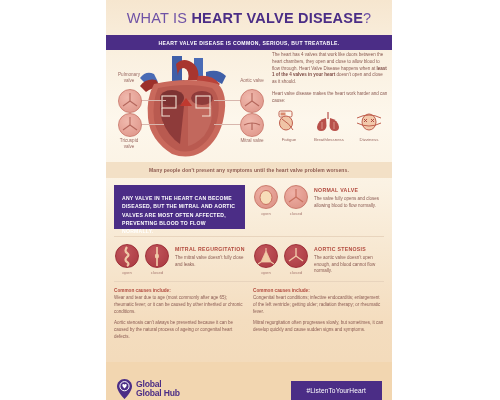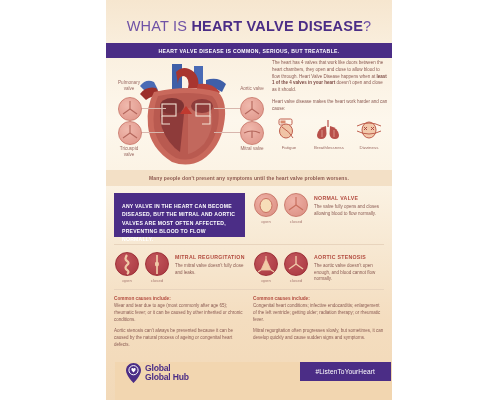--- a/index.html
+++ b/index.html
@@ -8,21 +8,21 @@
     font-family:"Liberation Sans",sans-serif;
   }
   .page{
     position:absolute;left:106px;top:0;width:286px;height:400px;
     background:linear-gradient(180deg,#f6e6cf 0%,#faf0e0 14%,#fdf7ec 30%,#fbf2e3 46%,#f7e8d2 62%,#f4ddbf 80%,#f2d9b8 100%);
     overflow:hidden;
   }
   
   .title{
     text-align:center;color:#5b3a91;font-size:14.5px;letter-spacing:.2px;
-    padding-top:18px;white-space:nowrap;
+    padding-top:10px;white-space:nowrap;
   }
   .title .b{font-weight:bold;color:#4b2d86;}
   .title .n{font-weight:normal;color:#6f52a6;}
   .subbar{
     margin-top:9px;background:#4b2d86;color:#fff;text-align:center;
     font-size:5.1px;font-weight:bold;letter-spacing:.35px;padding:4.5px 0;
   }
   
   .heartsec{position:relative;height:112px;}
   .heartwrap{position:absolute;left:4px;top:4px;width:160px;height:108px;}
@@ -66,22 +66,22 @@
     letter-spacing:.3px;line-height:1.3;}
   .vtxt p{margin:0;font-size:4.5px;line-height:1.5;color:#8a5a52;}
   .divider{height:1px;background:#e8d4bd;margin:7px 0 7px 0;}
   
   .causes{padding:0 8px;display:flex;gap:8px;}
   .ccol{width:131px;}
   .ccol h5{margin:0 0 2px 0;font-size:4.7px;font-weight:bold;color:#b24a3e;}
   .ccol p{margin:0 0 5px 0;font-size:4.5px;line-height:1.52;color:#8a5a52;}
   
   .footer{position:absolute;left:0;bottom:0;width:100%;height:38px;
-    background:#f2d6b0;display:flex;align-items:flex-start;padding:0 10px;
-    box-sizing:border-box;margin-left:9px;}
+    background:#f2d6b0;display:flex;align-items:flex-end;padding:0 10px;
+    box-sizing:border-box;}
   .logo{display:flex;align-items:center;gap:3px;}
   .logotext{font-size:8.6px;font-weight:bold;color:#4b2d86;line-height:1.02;letter-spacing:-.2px;}
   .hash{margin-left:auto;background:#4b2d86;color:#fff;font-size:6.6px;
     padding:6px 16px;letter-spacing:.1px;}
 </style>
 </head>
 <body>
 
 <div class="page">
 

